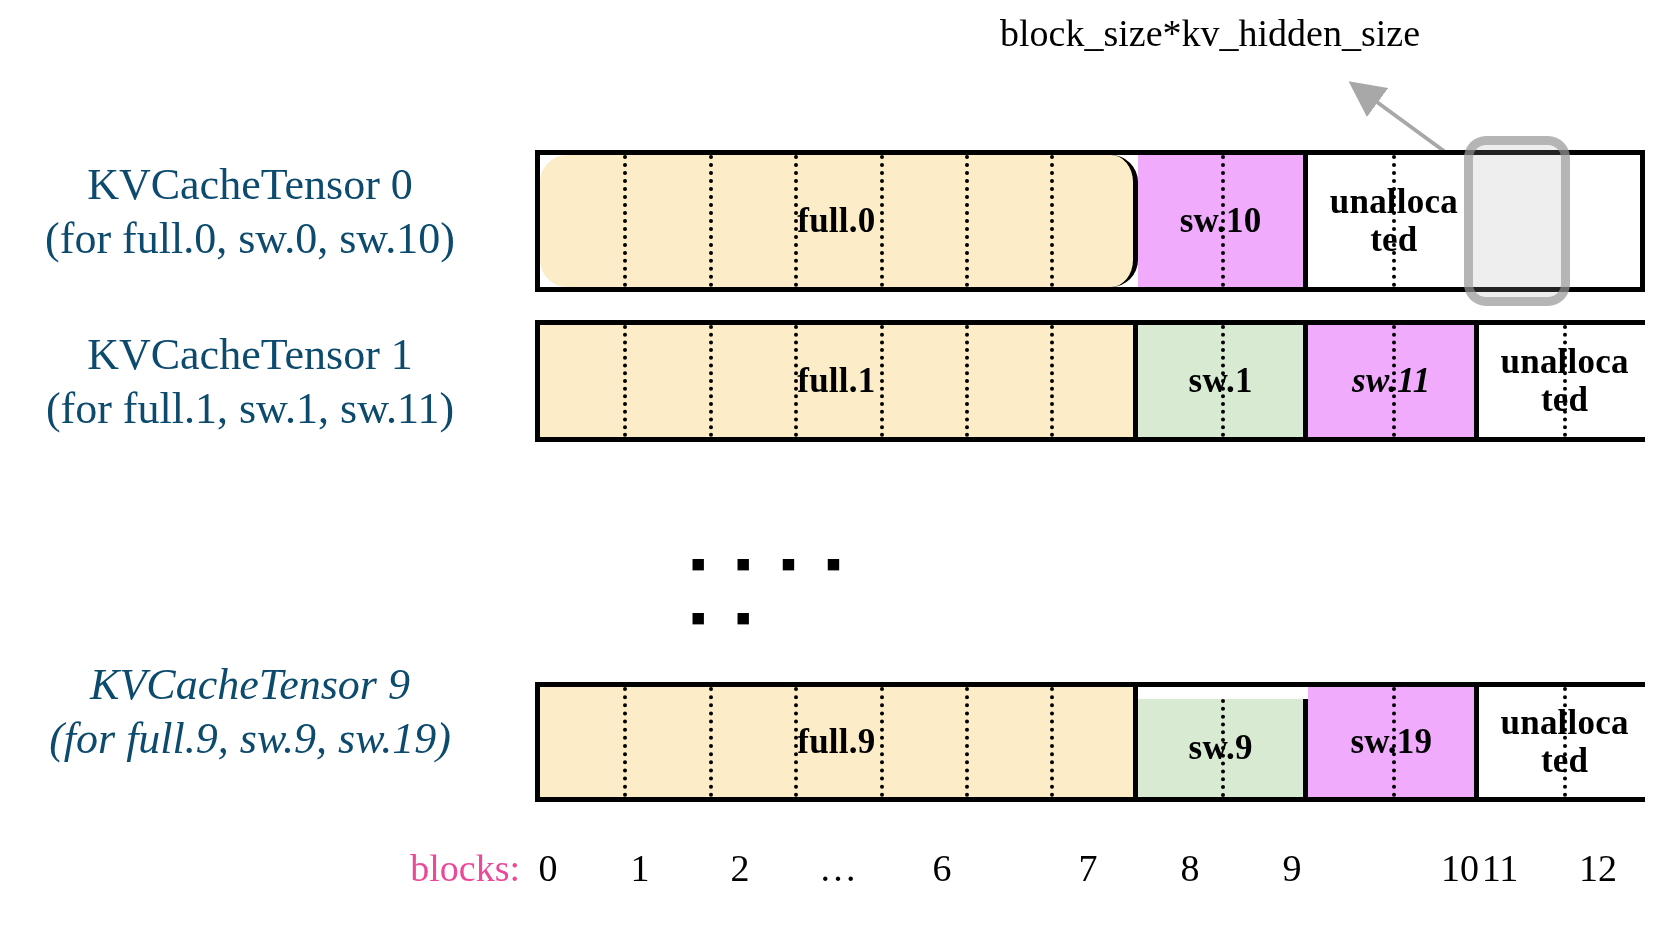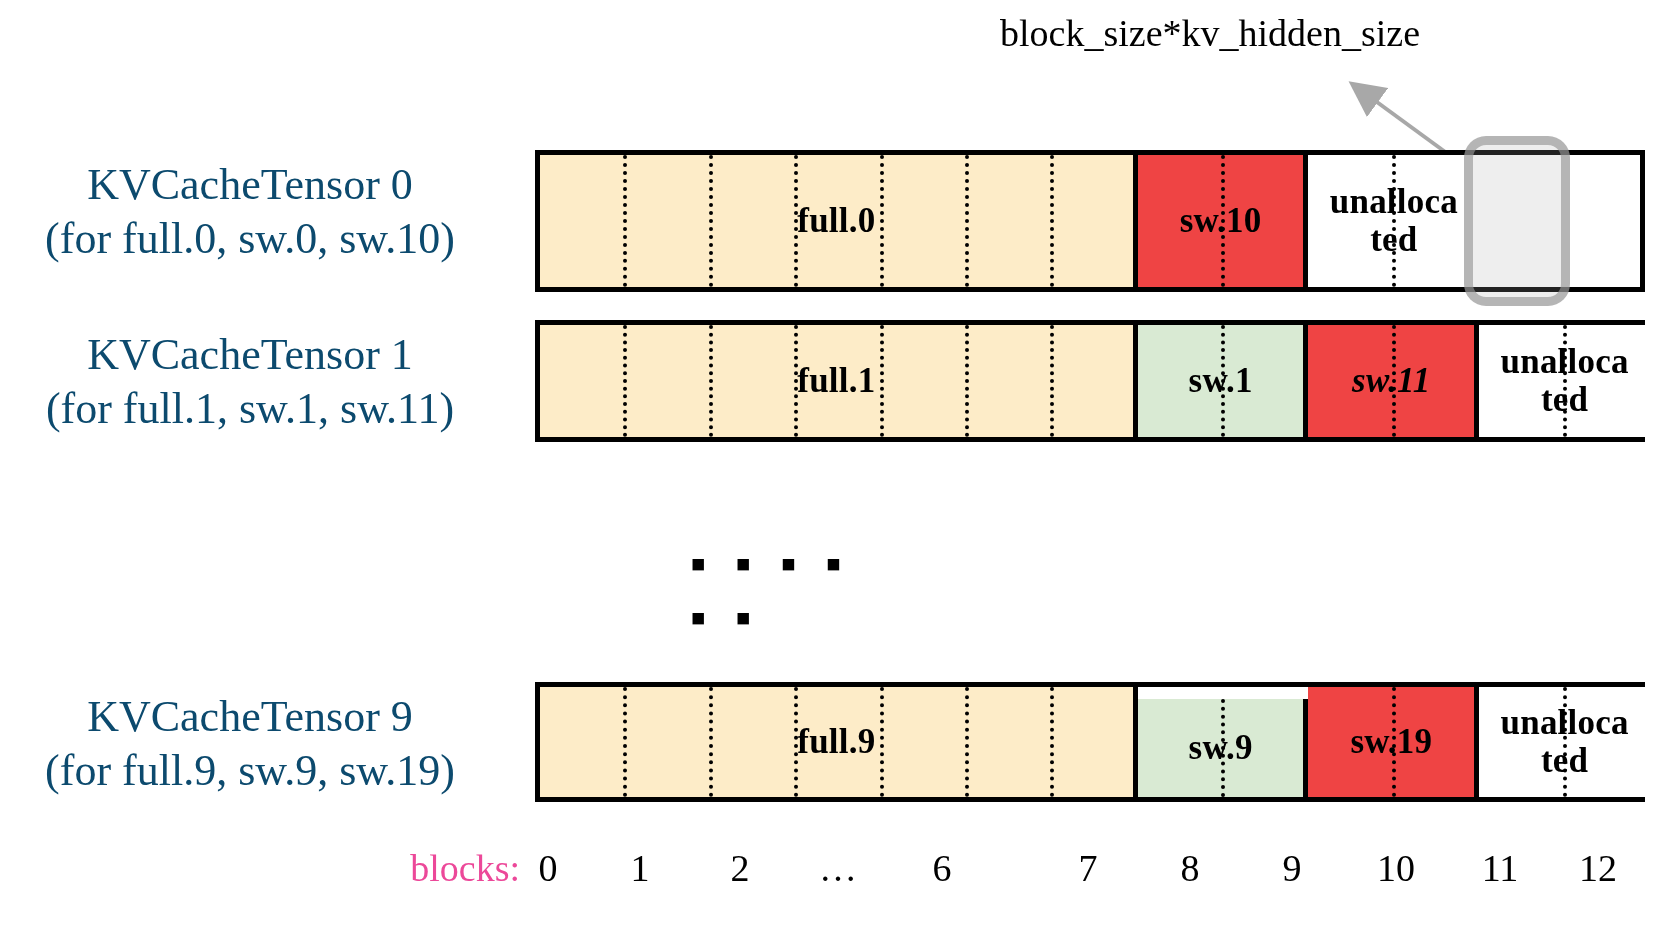--- a/index.html
+++ b/index.html
@@ -29,21 +29,21 @@
     border:5px solid #000; box-sizing:border-box;
     display:flex; background:#fff;
   }
   .seg{
     position:relative; box-sizing:border-box;
     display:flex; align-items:center; justify-content:center;
     font-weight:bold; font-size:35px; color:#000; letter-spacing:0.2px;
   }
   .seg.full{background:#fdecc8; border-right:5px solid #000;}
   .seg.sw  {background:#d9ead3; border-right:5px solid #000;}
-  .seg.sw2 {background:#ef4444; border-right:5px solid #000;}
+  .seg.sw2 {background:#f0abfc; border-right:5px solid #000;}
   .seg.unalloc{background:#ffffff;}
   .seg-text{position:relative;z-index:2;text-align:center;line-height:1.08;}
 
   
   .dots{position:absolute;top:0;bottom:0;left:0;right:0;z-index:1;pointer-events:none;}
   .dots i{
     position:absolute;top:0;bottom:0;width:0;
     border-left:4px dotted #000;
   }
 
@@ -87,21 +87,21 @@
       <marker id="ah" markerWidth="9" markerHeight="9" refX="7" refY="4.5" orient="auto" markerUnits="strokeWidth">
         <path d="M0,0 L9,4.5 L0,9 z" fill="#a8a8a8"></path>
       </marker>
     </defs>
     <line x1="118" y1="84" x2="25" y2="16" stroke="#a8a8a8" stroke-width="4" marker-end="url(#ah)"></line>
   </svg>
 
   <div id="rows-host">
       <div class="row-label" style="top: 158px;"><span>KVCacheTensor 0</span><span class="l2">(for full.0, sw.0, sw.10)</span></div>
       <div class="bar" style="top: 150px; height: 142px;">
-        <div class="seg full" style="flex: 0 0 597.692px;">
+        <div class="seg full" style="flex: 0 0 597.692px; border-radius: 27px;">
           <div class="dots">
             <i style="left: 83.3846px;"></i>
             <i style="left: 168.769px;"></i>
             <i style="left: 254.154px;"></i>
             <i style="left: 339.538px;"></i>
             <i style="left: 424.923px;"></i>
             <i style="left: 510.308px;"></i>
           </div>
           <div class="seg-text">full.0</div>
         </div>
@@ -144,21 +144,21 @@
           </div>
           <div class="seg-text">sw.11</div>
         </div>
         <div class="seg unalloc" style="flex: 0 0 170.769px; border-right: none;">
           <div class="dots">
             <i style="left: 83.3846px;"></i>
           </div>
           <div class="seg-text"><span>unalloca</span><br><span>ted</span></div>
         </div>
       </div>
-      <div class="row-label" style="top: 690px;"><span>KVCacheTensor 9</span><span class="l2">(for full.9, sw.9, sw.19)</span></div>
+      <div class="row-label" style="top: 658px; font-style: italic;"><span>KVCacheTensor 9</span><span class="l2">(for full.9, sw.9, sw.19)</span></div>
       <div class="bar" style="top: 682px; height: 120px;">
         <div class="seg full" style="flex: 0 0 597.692px;">
           <div class="dots">
             <i style="left: 83.3846px;"></i>
             <i style="left: 168.769px;"></i>
             <i style="left: 254.154px;"></i>
             <i style="left: 339.538px;"></i>
             <i style="left: 424.923px;"></i>
             <i style="left: 510.308px;"></i>
           </div>
@@ -191,19 +191,19 @@
     <div class="axis-title">blocks:</div>
     <div id="ticks-host">
         <div class="tick" style="left: 548px;">0</div>
         <div class="tick" style="left: 640px;">1</div>
         <div class="tick" style="left: 740px;">2</div>
         <div class="tick" style="left: 838px;">…</div>
         <div class="tick" style="left: 942px;">6</div>
         <div class="tick" style="left: 1088px;">7</div>
         <div class="tick" style="left: 1190px;">8</div>
         <div class="tick" style="left: 1292px;">9</div>
-        <div class="tick" style="left: 1396px;">10</div>
+        <div class="tick" style="left: 1460px;">10</div>
         <div class="tick" style="left: 1500px;">11</div>
         <div class="tick" style="left: 1598px;">12</div>
       </div>
   </div>
 
 </div>
 
 </body></html>

